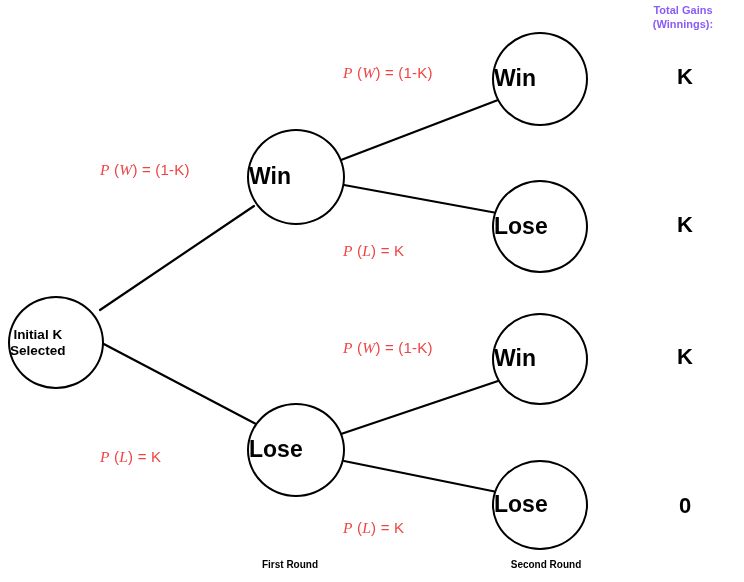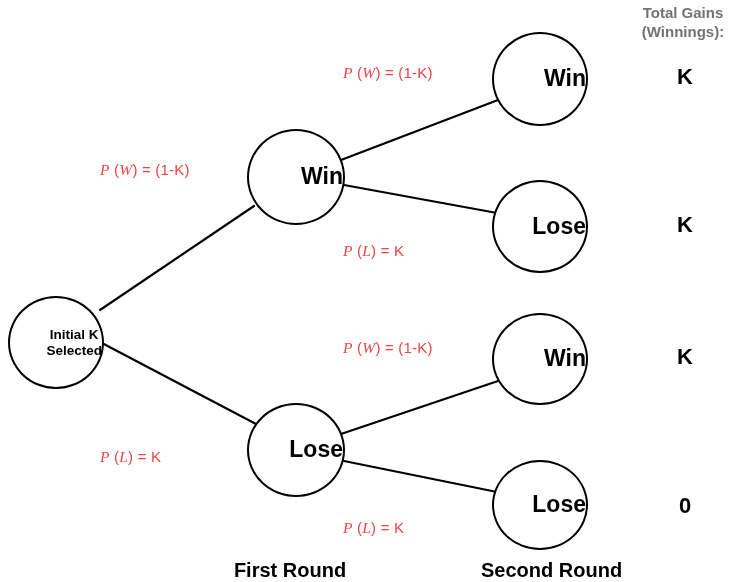--- a/index.html
+++ b/index.html
@@ -23,21 +23,21 @@
     height: 582px;
   }
   .node {
     position: absolute;
     border: 2.5px solid #000000;
     border-radius: 50%;
     background: #ffffff;
     box-sizing: border-box;
     display: flex;
     align-items: center;
-    justify-content: flex-end;
+    justify-content: flex-start;
     text-align: center;
     font-family: "Liberation Sans", sans-serif;
     font-weight: bold;
     color: #000000;
     line-height: 1.12;
   }
   .node-label {
     display: block;
     white-space: pre-line;
   }
@@ -69,31 +69,31 @@
     font-weight: bold;
     font-size: 22px;
     color: #000000;
     text-align: center;
     width: 40px;
   }
   .column-header {
     position: absolute;
     font-family: "Liberation Sans", sans-serif;
     font-weight: bold;
-    font-size: 15px;
-    color: #737373;
+    font-size: 11px;
+    color: #8b5cf6;
     text-align: center;
     line-height: 1.28;
     white-space: pre-line;
   }
   .round-label {
     position: absolute;
     font-family: "Liberation Sans", sans-serif;
     font-weight: bold;
-    font-size: 20px;
+    font-size: 10px;
     color: #000000;
     text-align: center;
     white-space: nowrap;
   }
 </style>
 </head>
 <body>
 
 <div id="canvas">
 

